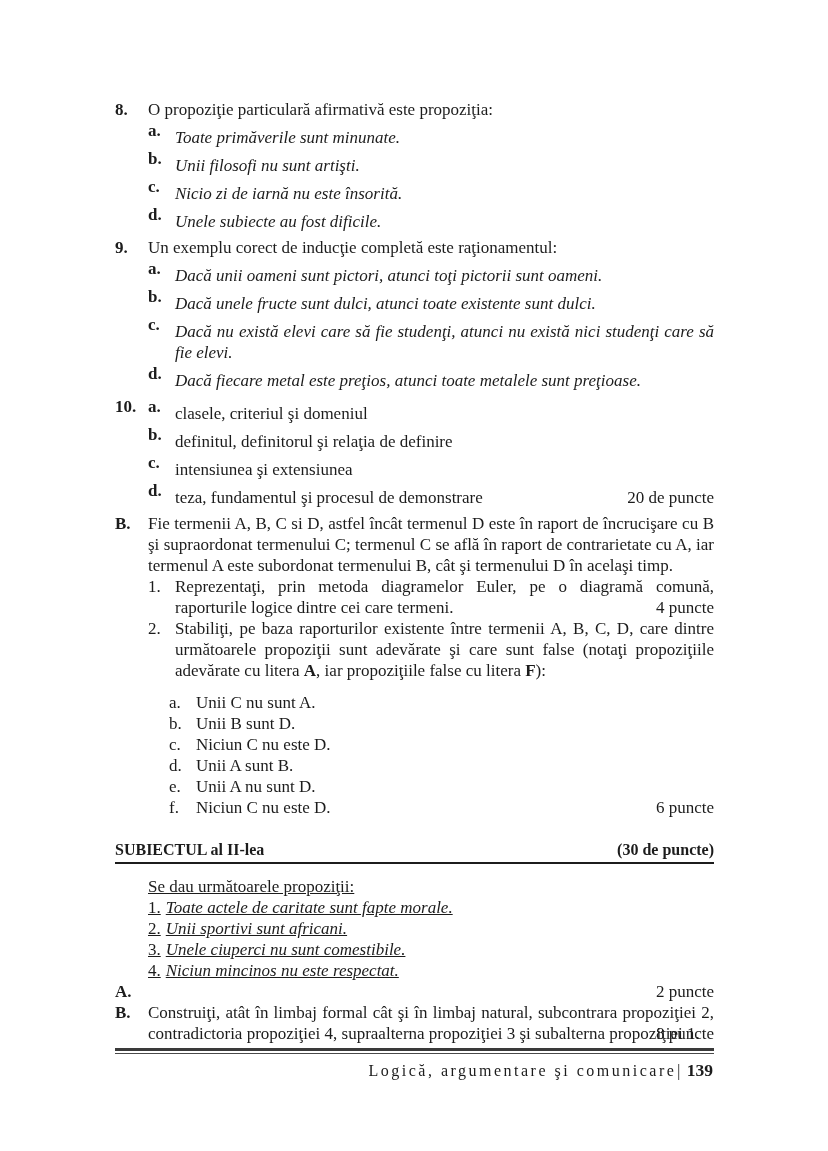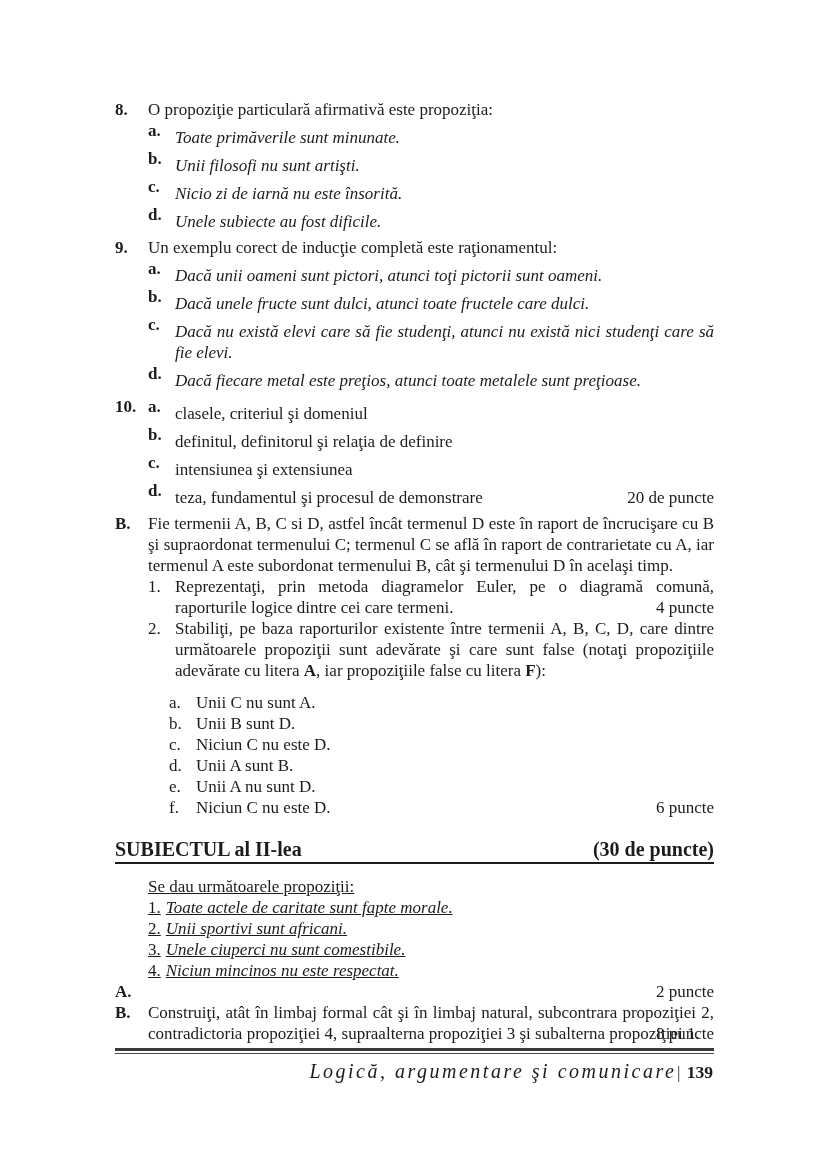--- a/index.html
+++ b/index.html
@@ -45,21 +45,21 @@
   .tnum { flex: 0 0 27px; }
   .tbody { flex: 1; min-width: 0; }
   .sublist { margin: 11px 0 6px -6px; }
   .subitem { display: flex; }
   .sublet { flex: 0 0 27px; }
   .subtext { flex: 1; }
   .subj-header {
     display: flex;
     justify-content: space-between;
     font-weight: bold;
-    font-size: 20px;
+    font-size: 16px;
     border-bottom: 2px solid #1c1c1c;
     padding-bottom: 2px;
     margin: 15px 0 12px 0;
     gap: 12px;
   }
   .s2body { padding-left: 33px; text-decoration: underline; }
   .prop { }
   .prop-num { margin-right: 5px; }
   .footer-rule {
     position: absolute;
@@ -70,22 +70,21 @@
     border-top: 3px solid #3a3a3a;
     border-bottom: 1px solid #4a4a4a;
   }
   .footer-text {
     position: absolute;
     right: 115px;
     top: 1060px;
     white-space: nowrap;
   }
   .book-title {
-    font-style: italic;
-    font-size: 20px;
+    font-size: 16px;
     letter-spacing: 2.5px;
   }
   .footer-sep {
     font-style: italic;
     font-size: 16px;
   }
   .page-num {
     font-weight: bold;
     font-size: 17.5px;
     margin-left: 6px;
@@ -124,21 +123,21 @@
     <div class="qrow">
       <div class="qnum">9.</div>
       <div class="qbody">
         <div>Un exemplu corect de inducţie completă este raţionamentul:</div>
         <div class="opt">
           <span class="olet">a.</span>
           <span class="otext italic">Dacă unii oameni sunt pictori, atunci toţi pictorii sunt oameni.</span>
         </div>
         <div class="opt">
           <span class="olet">b.</span>
-          <span class="otext italic">Dacă unele fructe sunt dulci, atunci toate fructele care dulci.</span>
+          <span class="otext italic">Dacă unele fructe sunt dulci, atunci toate existente sunt dulci.</span>
         </div>
         <div class="opt">
           <span class="olet">c.</span>
           <span class="otext italic just">Dacă nu există elevi care să fie studenţi, atunci nu există nici studenţi care să fie elevi.</span>
         </div>
         <div class="opt">
           <span class="olet">d.</span>
           <span class="otext italic">Dacă fiecare metal este preţios, atunci toate metalele sunt preţioase.</span>
         </div>
       </div>

